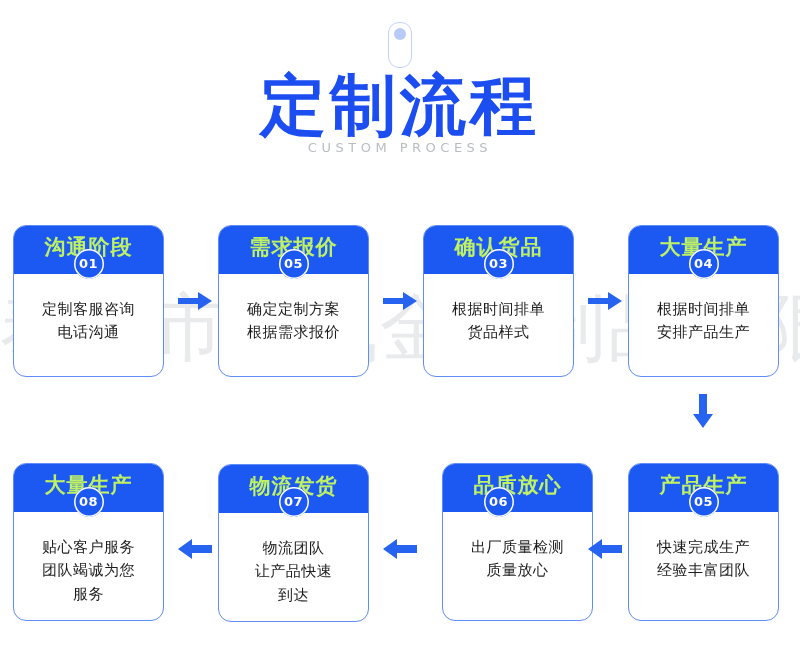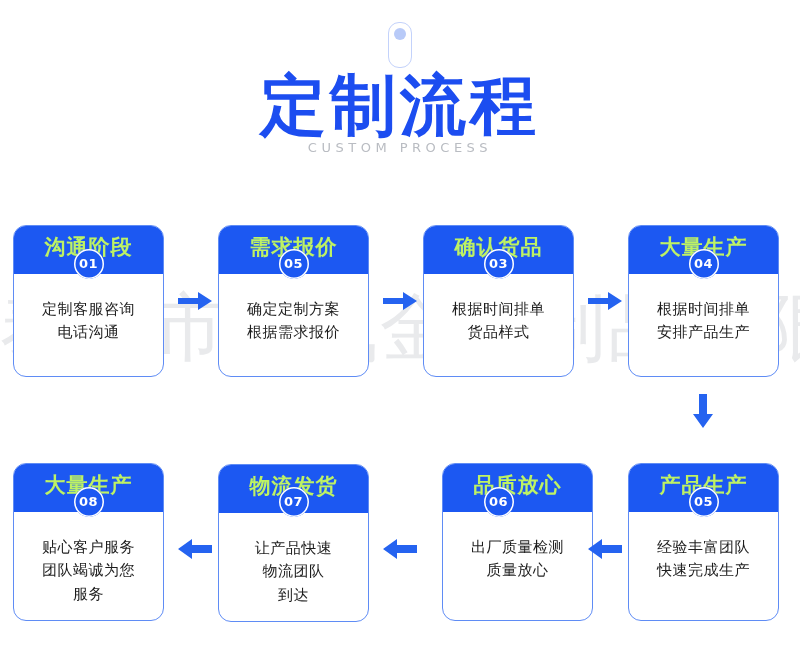--- a/index.html
+++ b/index.html
@@ -243,22 +243,22 @@
         <path d="M34 7 L14 7 L14 1 L0 11 L14 21 L14 15 L34 15 Z" fill="#2563f0"></path>
       </svg>
   </div>
 
   <div class="badge-wrap" style="left:218px;">
     <div class="badge">07</div>
   </div>
   <div class="card" style="left:218px;top:14px;">
     <div class="card-head">物流发货</div>
     <div class="card-body">
+      <div>物流团队</div>
       <div>让产品快速</div>
-      <div>物流团队</div>
       <div>到达</div>
     </div>
   </div>
 
   <div class="arrow-h" style="left:383px;top:88px;">
     <svg viewBox="0 0 34 22">
         <path d="M34 7 L14 7 L14 1 L0 11 L14 21 L14 15 L34 15 Z" fill="#2563f0"></path>
       </svg>
   </div>
 
@@ -278,17 +278,17 @@
         <path d="M34 7 L14 7 L14 1 L0 11 L14 21 L14 15 L34 15 Z" fill="#2563f0"></path>
       </svg>
   </div>
 
   <div class="badge-wrap" style="left:628px;">
     <div class="badge">05</div>
   </div>
   <div class="card" style="left:628px;top:13px;">
     <div class="card-head">产品生产</div>
     <div class="card-body">
+      <div>快速完成生产</div>
       <div>经验丰富团队</div>
-      <div>快速完成生产</div>
     </div>
   </div>
 </div>
 
 </body></html>

